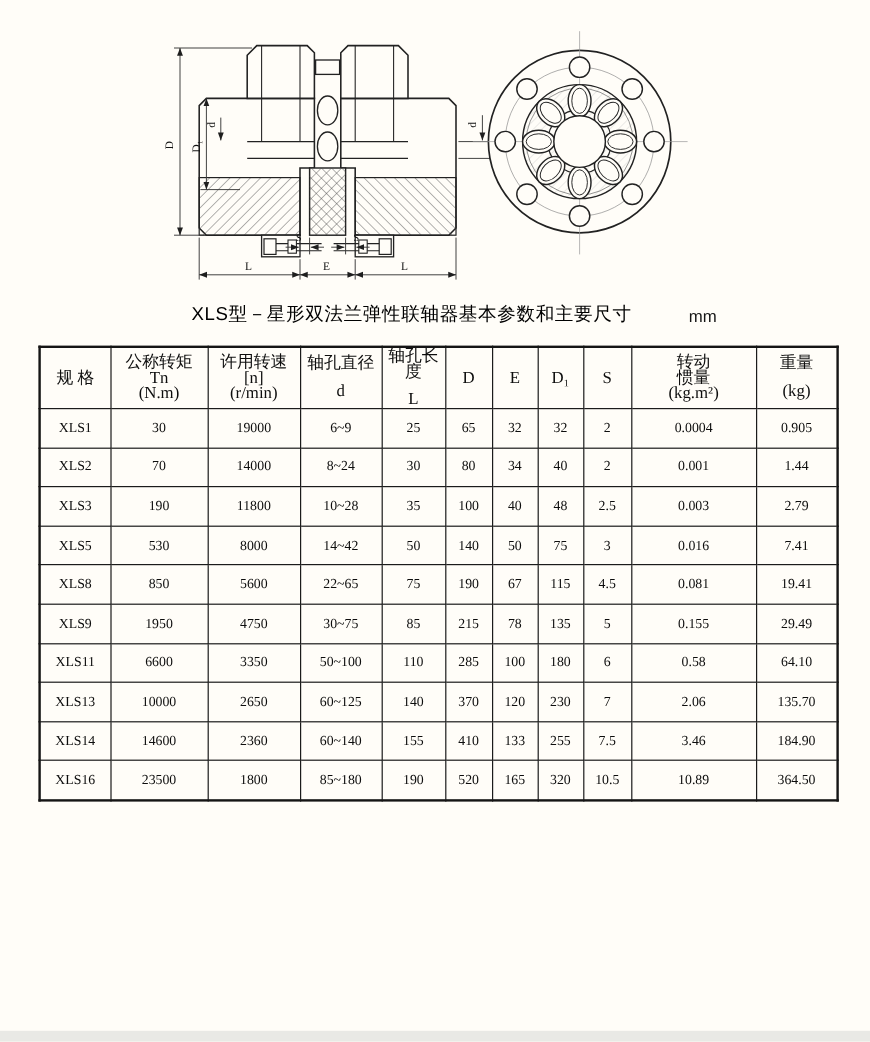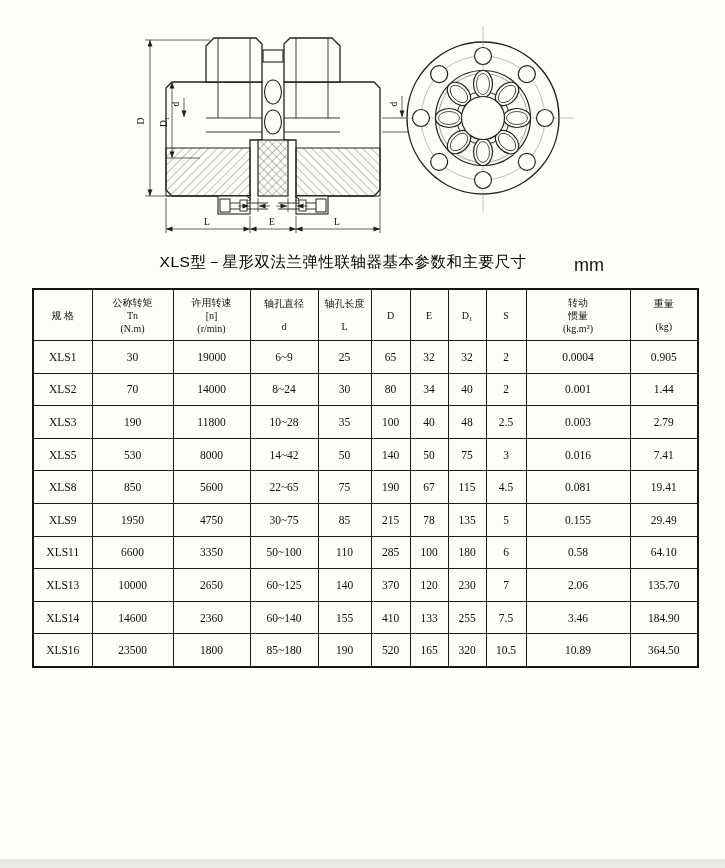--- a/index.html
+++ b/index.html
@@ -10,33 +10,33 @@
   }
   .page{position:absolute;inset:0;}
   .drawing{position:absolute;left:0;top:0;}
   .page-title{
     position:absolute;top:252px;left:0;width:686px;text-align:center;
     font-family:"Liberation Sans","DejaVu Sans",sans-serif;
     font-weight:normal;font-size:15.5px;color:#000000;letter-spacing:.5px;
   }
   .unit-label{
     position:absolute;top:255px;left:574px;
-    font-size:18px;color:#141414;
+    font-size:14px;color:#141414;
     font-family:"Liberation Sans","DejaVu Sans",sans-serif;
   }
   table.spec-table{
     position:absolute;left:32px;top:288px;width:667px;
     border-collapse:collapse;table-layout:fixed;
     background:#fffdf8;border:2px solid #151515;
   }
   .spec-table th,.spec-table td{
     border:1px solid #1b1b1b;text-align:center;vertical-align:middle;
     padding:0;color:#0d0d0d;overflow:hidden;
   }
-  .spec-table th{font-weight:normal;height:50px;font-size:10px;}
+  .spec-table th{font-weight:normal;height:50px;font-size:14px;}
   .spec-table td{height:31.6px;font-size:11.5px;}
   .ln{display:block;line-height:13px;}
   .gap .ln + .ln{margin-top:10px;}
   .bottom-strip{
     position:absolute;left:0;top:859px;width:725px;height:9px;background:#e9e9e5;
   }
 </style>
 </head>
 <body>
 

